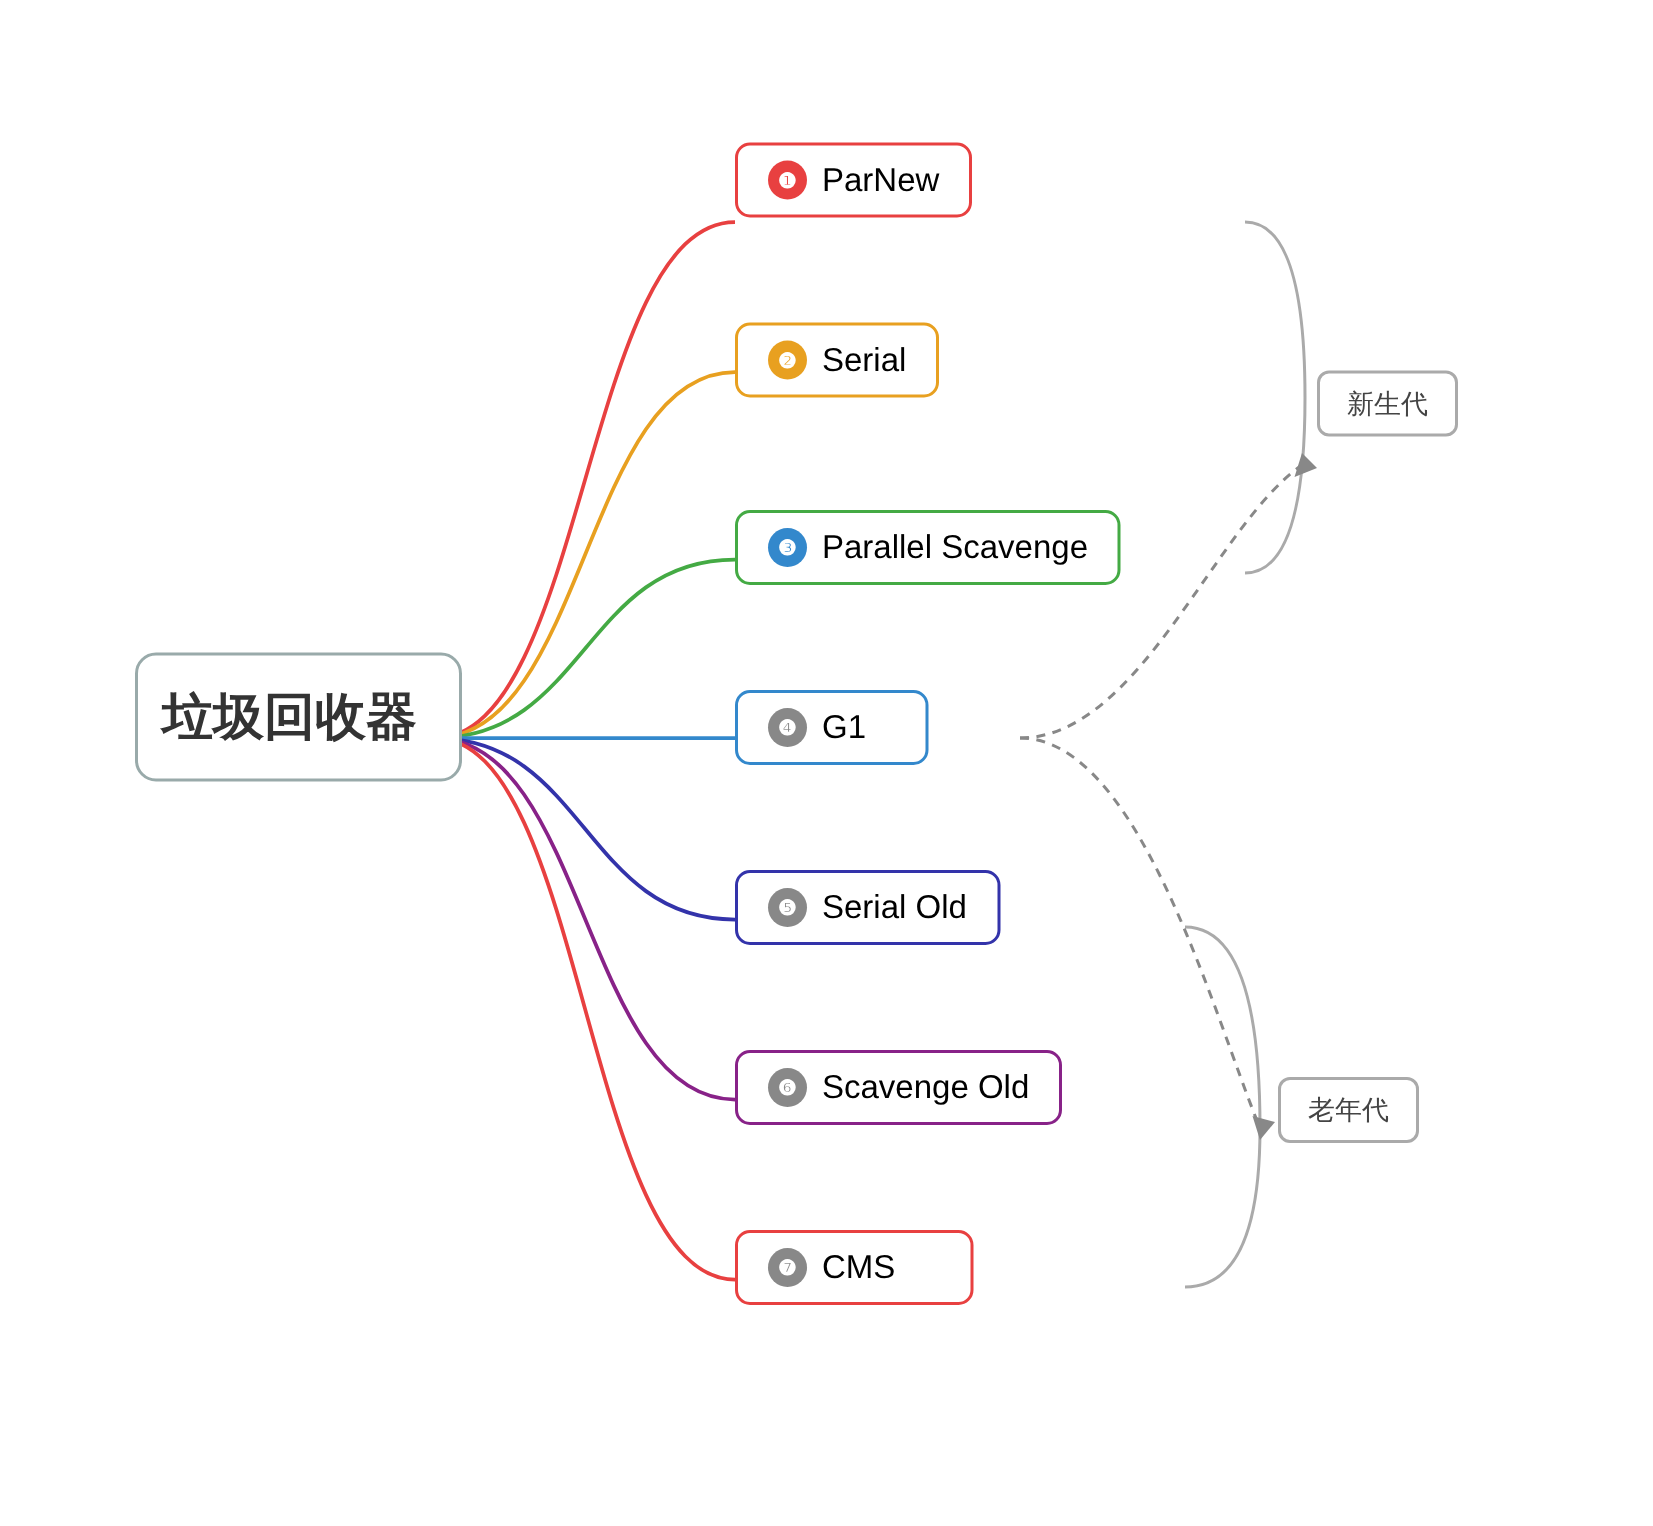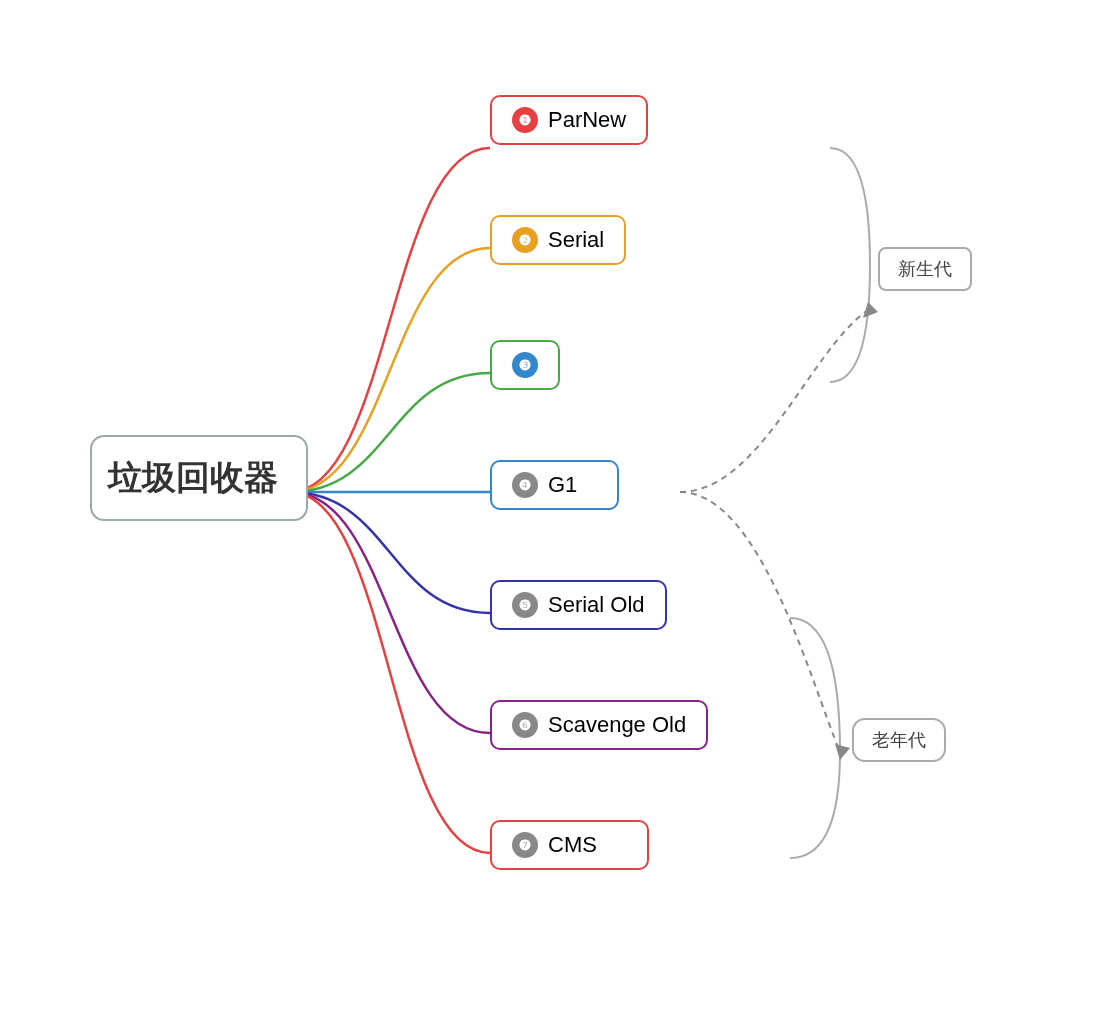--- a/index.html
+++ b/index.html
@@ -105,20 +105,21 @@
     <span>ParNew</span>
   </div>
 
   <div class="node" style="top: 215px; left: 490px; border-color: #e8a020;">
     <span class="node-badge" style="background:#e8a020;">❷</span>
     <span>Serial</span>
   </div>
 
   <div class="node" style="top: 340px; left: 490px; border-color: #44aa44;">
     <span class="node-badge" style="background:#3388cc;">❸</span>
+    <span>Parallel Scavenge</span>
   </div>
 
   <div class="node" style="top: 460px; left: 490px; border-color: #3388cc; padding-right: 40px;">
     <span class="node-badge" style="background:#888;">❹</span>
     <span>G1</span>
   </div>
 
   <div class="node" style="top: 580px; left: 490px; border-color: #3333aa;">
     <span class="node-badge" style="background:#888;">❺</span>
     <span>Serial Old</span>
@@ -131,16 +132,16 @@
 
   <div class="node" style="top: 820px; left: 490px; border-color: #e84040; padding-right: 50px;">
     <span class="node-badge" style="background:#888;">❼</span>
     <span>CMS</span>
   </div>
 
   <div class="label-box" style="top: 247px; left: 878px;">
     <span>新生代</span>
   </div>
 
-  <div class="label-box" style="top: 718px; left: 852px; border-radius: 13px;">
+  <div class="label-box" style="top: 718px; left: 852px;">
     <span>老年代</span>
   </div>
 </div>
 
 </body></html>

